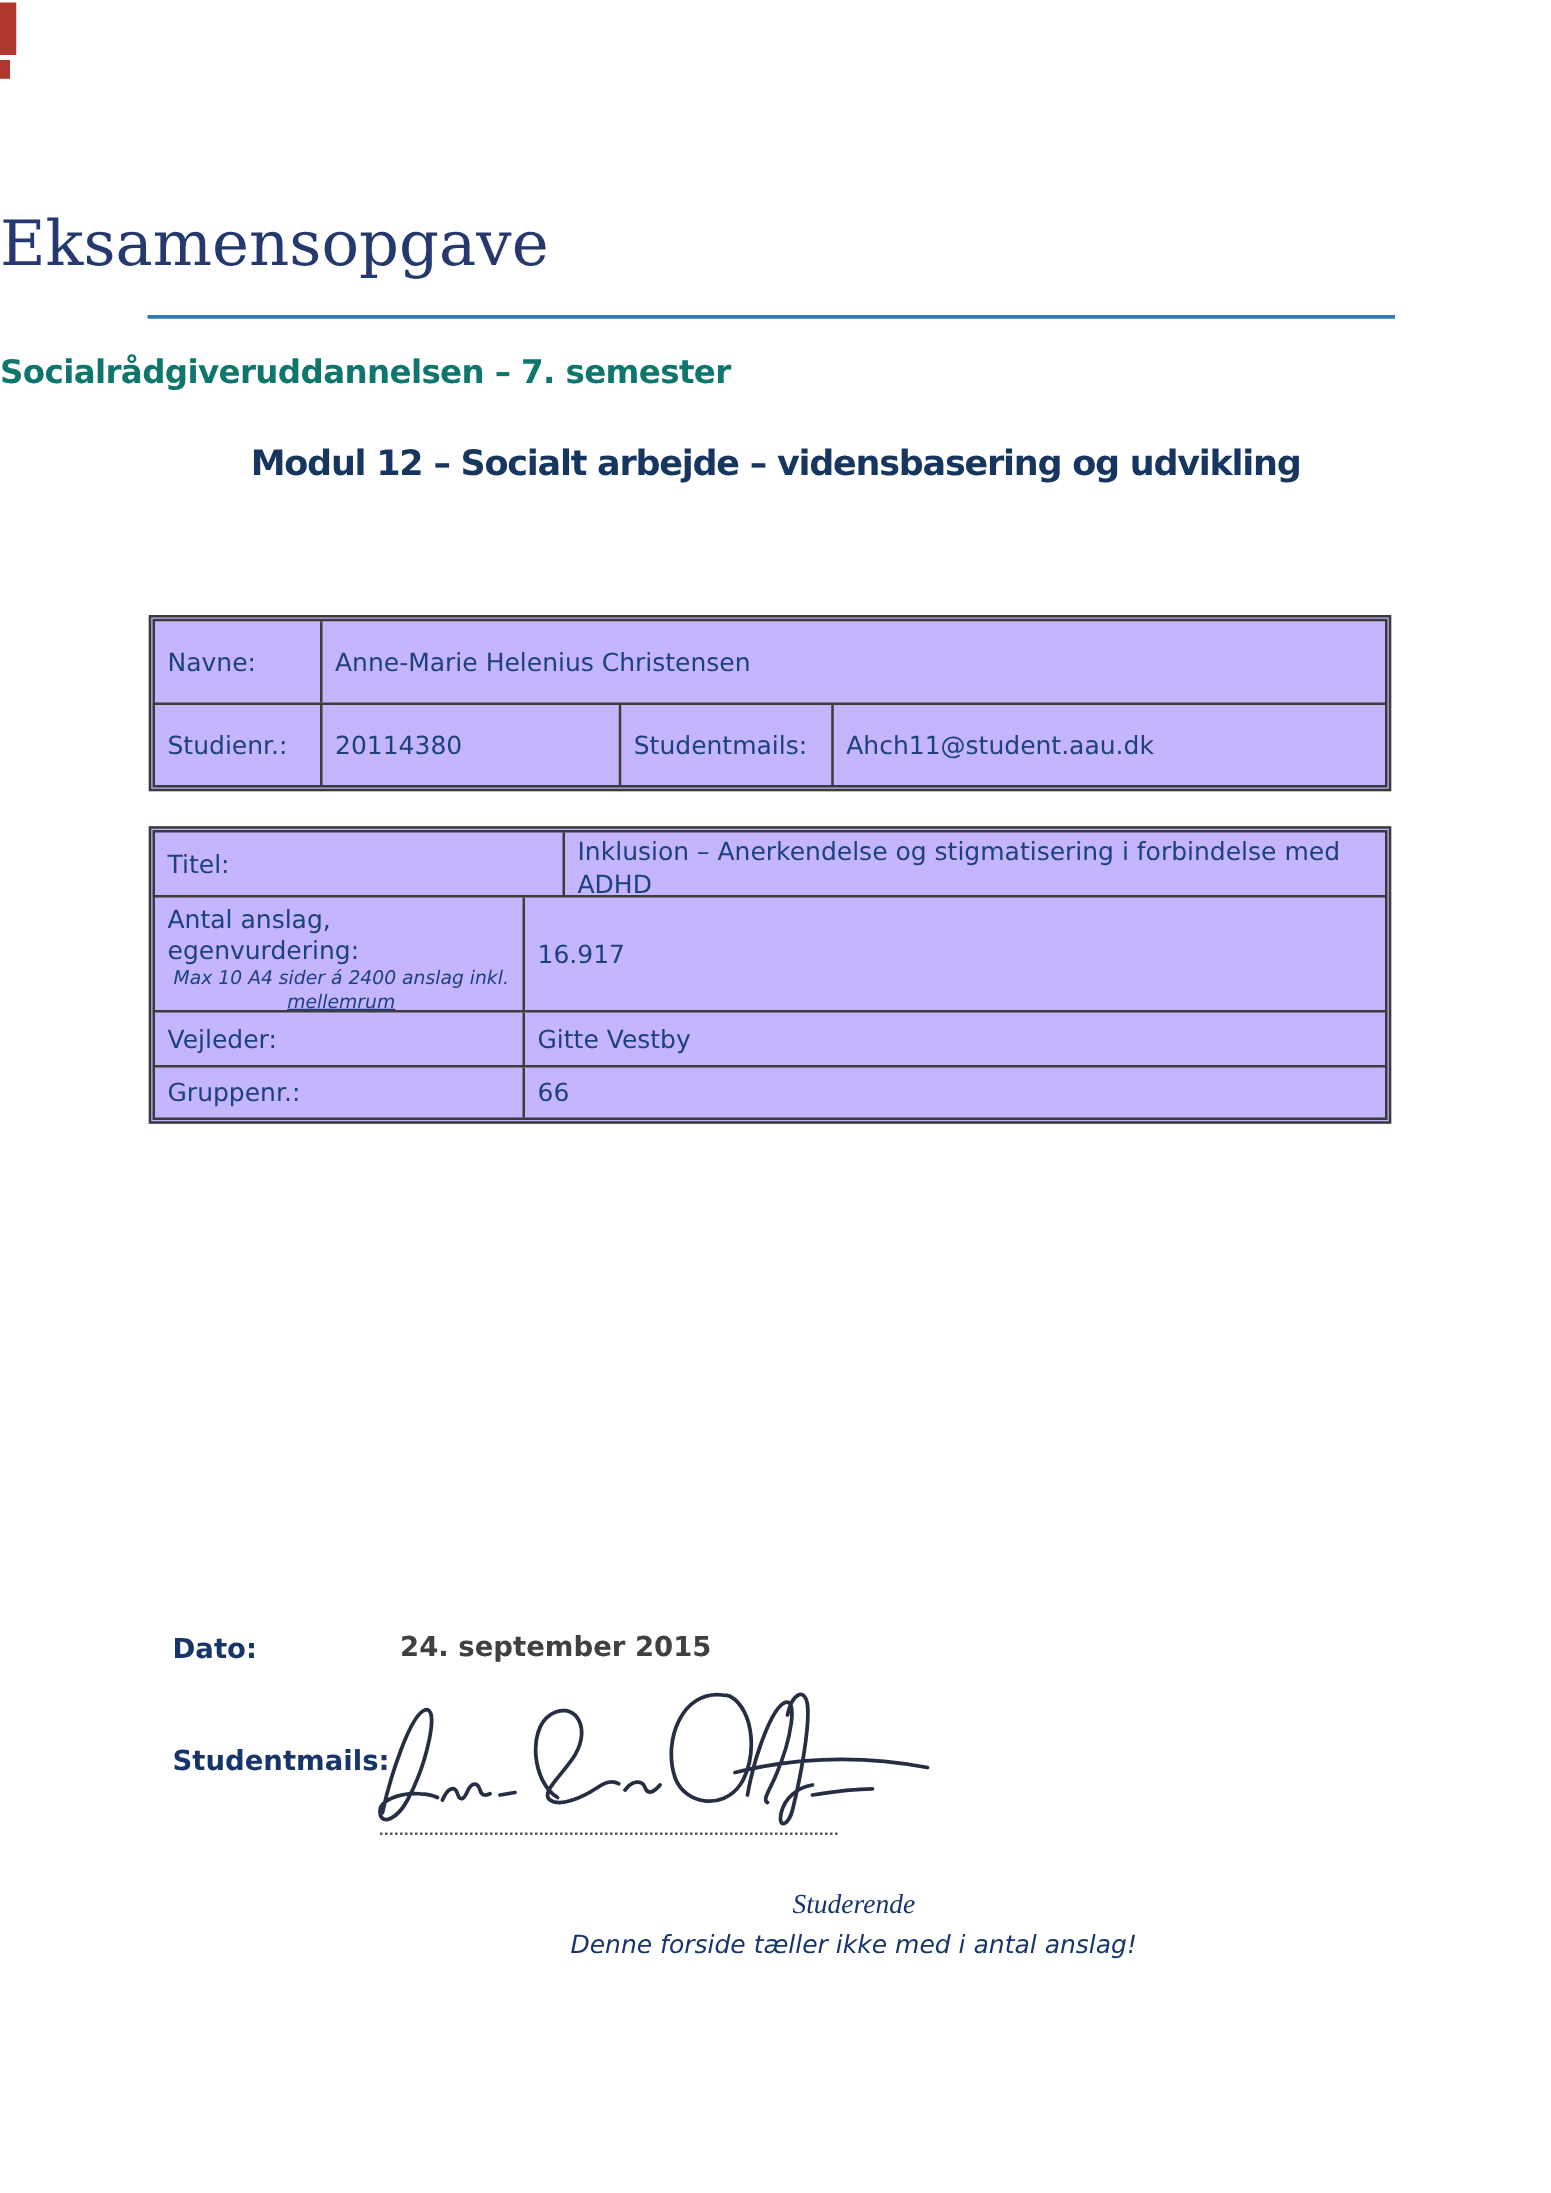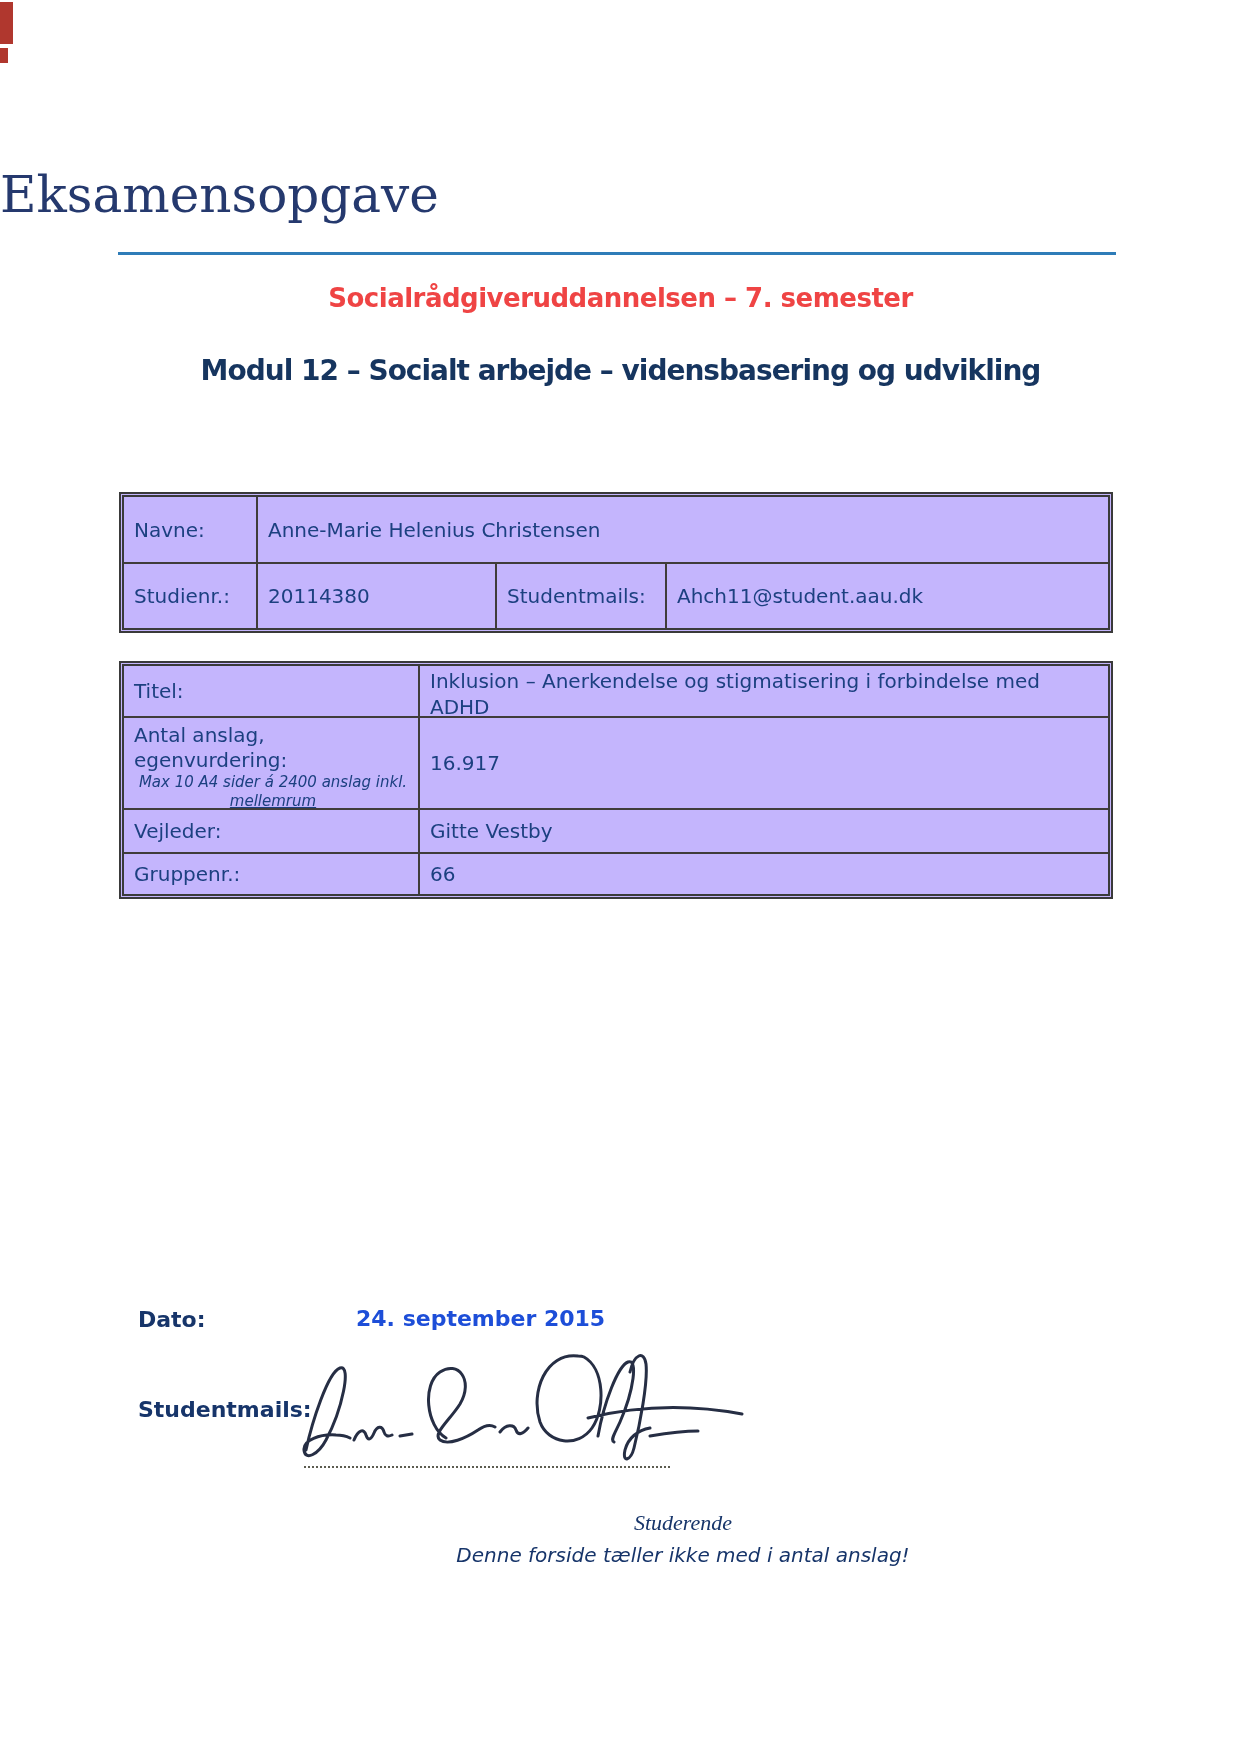--- a/index.html
+++ b/index.html
@@ -24,22 +24,22 @@
     text-align:left;
     font-family:"DejaVu Serif","Liberation Serif",serif;
     font-size:50px; font-weight:400; color:#25396e;
   }
   .title-rule {
     position:absolute; top:252px; left:118px; width:998px; height:3px;
     background:#2e7cb8;
   }
   .sub1 {
     position:absolute; top:283px; left:0; width:100%;
-    text-align:center; font-weight:bold; font-size:26px;
-    letter-spacing:-0.5px; color:#ef4444;
+    text-align:left; font-weight:bold; font-size:26px;
+    letter-spacing:-0.5px; color:#0f766e;
   }
   .sub2 {
     position:absolute; top:354px; left:0; width:100%;
     text-align:center; font-weight:bold; font-size:28px;
     letter-spacing:-1px; color:#16355f;
   }
 
   
   .tbl {
     position:absolute; left:119px; width:994px;
@@ -69,21 +69,21 @@
 
   
   .date-label, .sig-label {
     position:absolute; left:138px;
     font-weight:bold; font-size:22px; color:#17356a;
   }
   .date-label { top:1307px; }
   .sig-label  { top:1397px; }
   .date-value {
     position:absolute; left:320px; top:1306px;
-    font-weight:bold; font-size:22px; color:#1d4ed8;margin-left:36px;
+    font-weight:bold; font-size:22px; color:#404040;
   }
   .signature-svg { position:absolute; left:278px; top:1338px; }
   .sig-line {
     position:absolute; left:304px; top:1466px; width:366px; height:0;
     border-top:2px dotted #5c5c50;
   }
   .sig-caption {
     position:absolute; left:483px; top:1510px; width:400px;
     text-align:center; font-style:italic; font-size:22px; color:#17356a;font-family:Liberation Serif, serif;
   }
@@ -113,21 +113,21 @@
     <div class="trow last">
       <div class="cell" style="width:134px">Studienr.:</div>
       <div class="cell" style="width:239px">20114380</div>
       <div class="cell" style="width:170px">Studentmails:</div>
       <div class="cell grow">Ahch11@student.aau.dk</div>
     </div>
   </div>
 
   <div class="tbl tbl2">
     <div class="trow" style="height:52px">
-      <div class="cell" style="width:296px">Titel:</div>
+      <div class="cell" style="width:328px">Titel:</div>
       <div class="cell grow top">
         <div class="titel-val">
           <span>Inklusion – Anerkendelse og stigmatisering i forbindelse med</span><br>
           <span>ADHD</span>
         </div>
       </div>
     </div>
     <div class="trow" style="height:92px">
       <div class="cell top" style="width:296px; padding-top:5px; display:block;">
         <div class="lbl-line">Antal anslag,</div>

